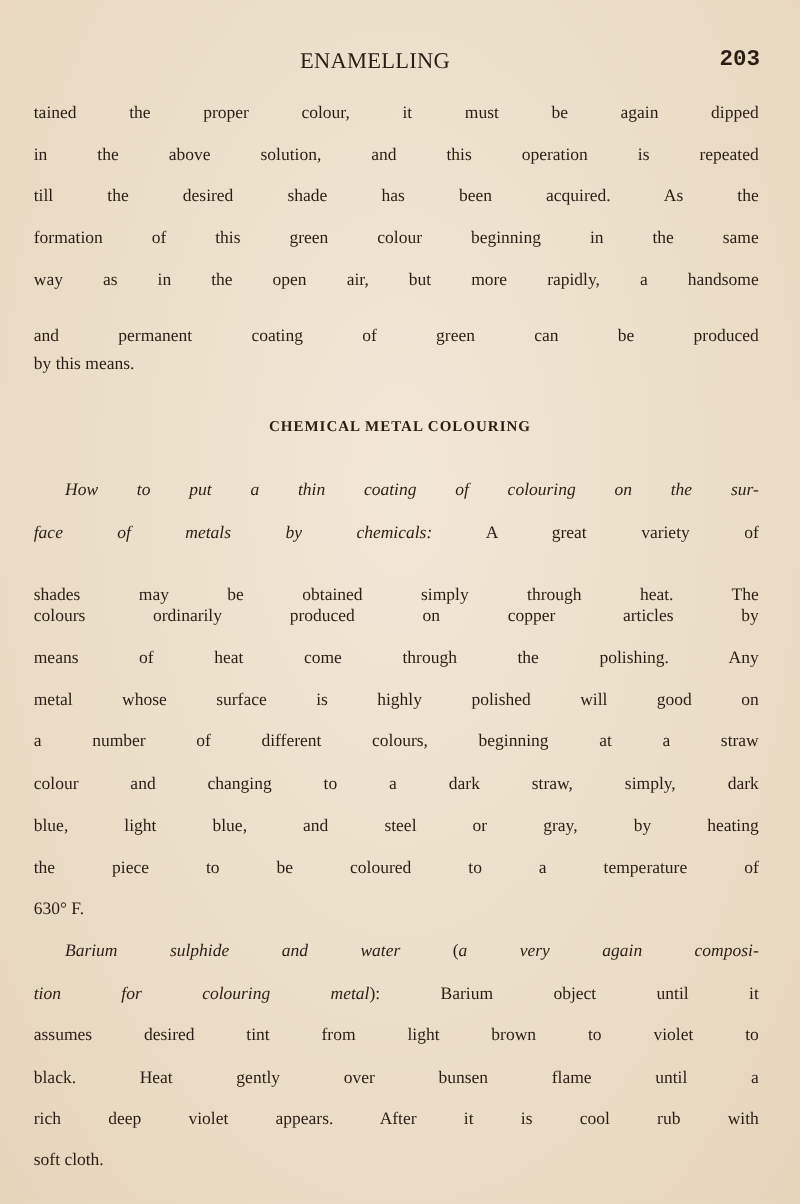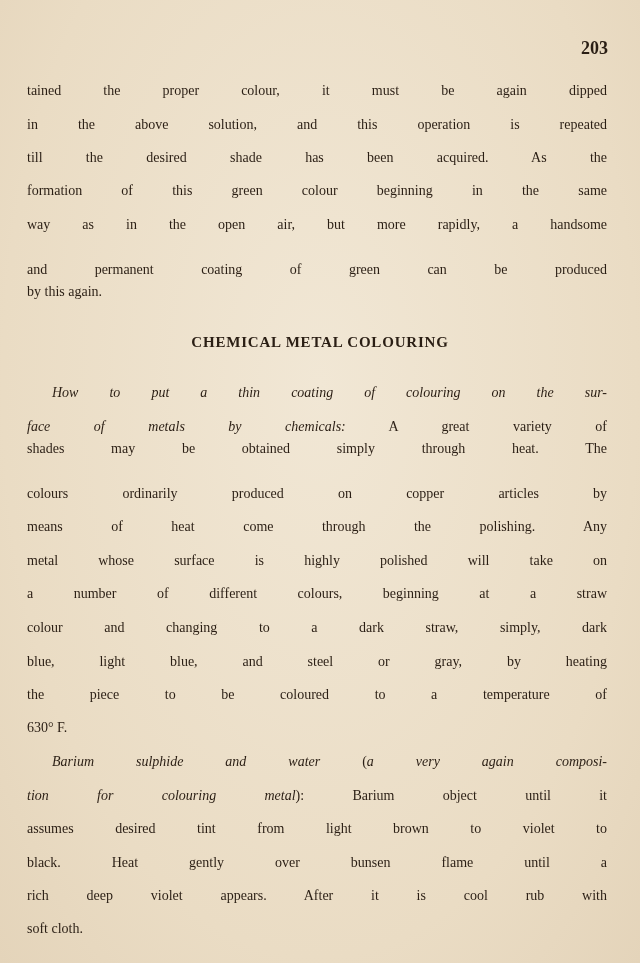--- a/index.html
+++ b/index.html
@@ -13,64 +13,65 @@
   }
   .header { position:absolute; top:38px; left:0; width:640px; height:26px; }
   .running-head {
     position:absolute; left:240px; top:0;
     font-size:18px; letter-spacing:0.2px;
     font-family:"Liberation Serif", serif;
   }
   .page-number {
     position:absolute; right:32px; top:0;
     font-size:18px; font-weight:bold;
-    font-family:Liberation Serif, serif;
+    font-family:Liberation Mono, monospace;
   }
   .line {
     position:absolute; left:27px; width:580px;
     font-size:14px; line-height:33px; height:33px;
     white-space:nowrap;
     text-align:justify; text-align-last:justify;
     font-family:Liberation Serif, serif;
   }
   .line.last { text-align-last:left; }
   .line.indent { left:52px; width:555px; }
   .section-title {
     position:absolute; left:0; width:640px; top:334px;
-    text-align:center; font-size:15px; font-weight:bold; letter-spacing:0.8px;
+    text-align:center; font-size:12px; font-weight:bold; letter-spacing:0.8px;
     font-family:"Liberation Serif", serif;
   }
   i { font-style:italic; }
 </style>
 </head>
 <body>
 
 <div class="header">
+  <span class="running-head">ENAMELLING</span>
   <span class="page-number">203</span>
 </div>
 
 <div>
   <div class="line" style="top:74px">tained the proper colour, it must be again dipped</div>
   <div class="line" style="top:108px">in the above solution, and this operation is repeated</div>
   <div class="line" style="top:141px">till the desired shade has been acquired.  As the</div>
   <div class="line" style="top:174px">formation of this green colour beginning in the same</div>
   <div class="line" style="top:208px">way as in the open air, but more rapidly, a handsome</div>
   <div class="line" style="top:253px">and permanent coating of green can be produced</div>
-  <div class="line last" style="top:275px">by this again.</div>
+  <div class="line last" style="top:275px">by this means.</div>
 </div>
 
 <div class="section-title">CHEMICAL METAL COLOURING</div>
 
 <div>
   <div class="line indent" style="top:376px"><i>How to put a thin coating of colouring on the sur-</i></div>
   <div class="line" style="top:410px"><i>face of metals by chemicals:</i><span> A great variety of</span></div>
-  <div class="line" style="top:432px">shades may be obtained simply through heat.  The</div>
+  <div class="line" style="top:460px">shades may be obtained simply through heat.  The</div>
   <div class="line" style="top:477px">colours ordinarily produced on copper articles by</div>
   <div class="line" style="top:510px">means of heat come through the polishing.  Any</div>
-  <div class="line" style="top:544px">metal whose surface is highly polished will take on</div>
+  <div class="line" style="top:544px">metal whose surface is highly polished will good on</div>
   <div class="line" style="top:577px">a number of different colours, beginning at a straw</div>
   <div class="line" style="top:611px">colour and changing to a dark straw, simply, dark</div>
   <div class="line" style="top:645px">blue, light blue, and steel or gray, by heating</div>
   <div class="line" style="top:678px">the piece to be coloured to a temperature of</div>
   <div class="line last" style="top:711px">630° F.</div>
 </div>
 
 <div>
   <div class="line indent" style="top:745px"><i>Barium sulphide and water</i><span> (</span><i>a very again composi-</i></div>
   <div class="line" style="top:779px"><i>tion for colouring metal</i><span>): Barium object until it</span></div>

